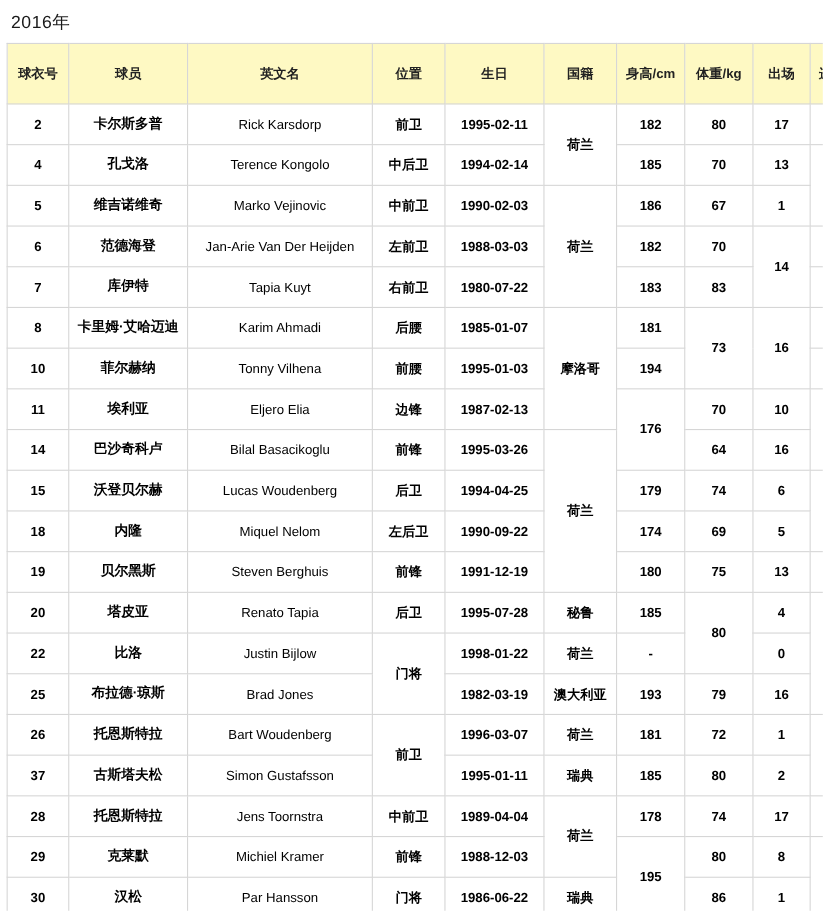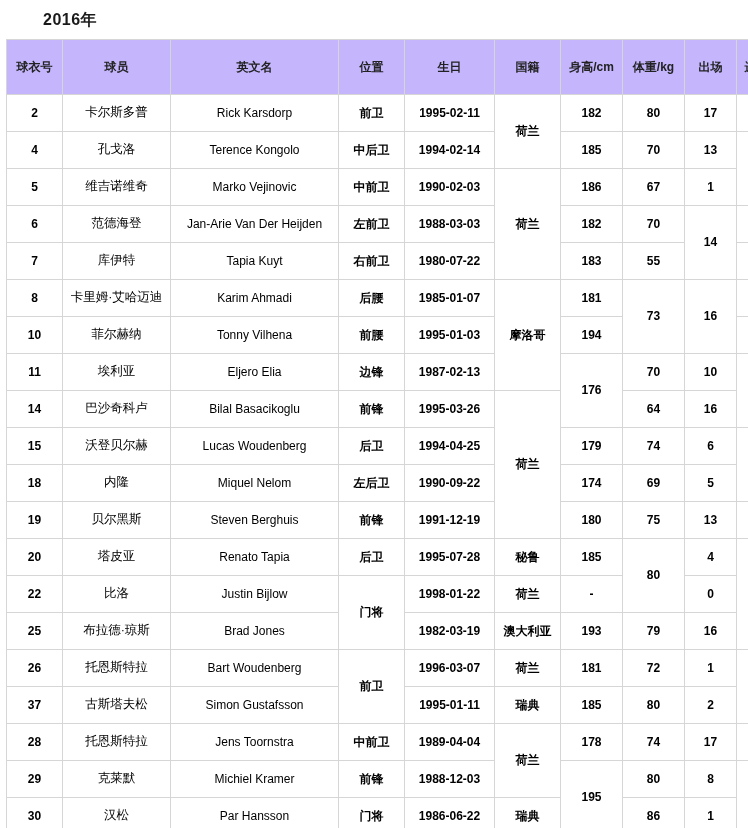--- a/index.html
+++ b/index.html
@@ -14,54 +14,53 @@
     color: #000000;
     -webkit-font-smoothing: antialiased;
   }
   .page {
     width: 748px;
     box-sizing: border-box;
     padding: 8px 6px 0 6px;
   }
   .title {
     font-size: 16px;
-    font-weight: bold;
+    font-weight: normal;
     color: #1a1a1a;
     padding: 2px 2px 8px 4px;
     letter-spacing: 0.5px;
-    margin-left: 33px;
   }
   table.roster {
     border-collapse: collapse;
     width: 736px;
     table-layout: fixed;
     font-size: 12px;
   }
   table.roster th,
   table.roster td {
     border: 1px solid #d6d6d6;
     text-align: center;
     vertical-align: middle;
     padding: 5px 2px;
     line-height: 1.25;
     word-break: break-word;
   }
   table.roster thead th {
-    background: #c4b5fd;
+    background: #fef9c3;
     font-weight: bold;
     font-size: 12px;
     color: #222;
     height: 44px;
   }
   table.roster tbody td {
     height: 26px;
     background: #ffffff;
   }
   td.name-cn {
-    font-weight: normal;
+    font-weight: bold;
     font-size: 12.5px;
   }
   td.name-en {
     font-weight: normal;
     font-size: 12px;
   }
   td.num {
     font-weight: bold;
   }
   td.pos, td.bday, td.nat, td.hgt, td.wgt, td.app, td.goal {
@@ -158,21 +157,21 @@
           <td class="app" rowspan="2">14</td>
           <td class="goal">0</td>
         </tr>
         <tr>
           <td class="num">7</td>
           <td class="name-cn">库伊特</td>
           <td class="name-en">Tapia Kuyt</td>
           <td class="pos">右前卫</td>
           <td class="bday">1980-07-22</td>
           <td class="hgt">183</td>
-          <td class="wgt">55</td>
+          <td class="wgt">83</td>
           <td class="goal">6</td>
         </tr>
         <tr>
           <td class="num">8</td>
           <td class="name-cn">卡里姆·艾哈迈迪</td>
           <td class="name-en">Karim Ahmadi</td>
           <td class="pos">后腰</td>
           <td class="bday">1985-01-07</td>
           <td class="nat" rowspan="3">摩洛哥</td>
           <td class="hgt">181</td>

